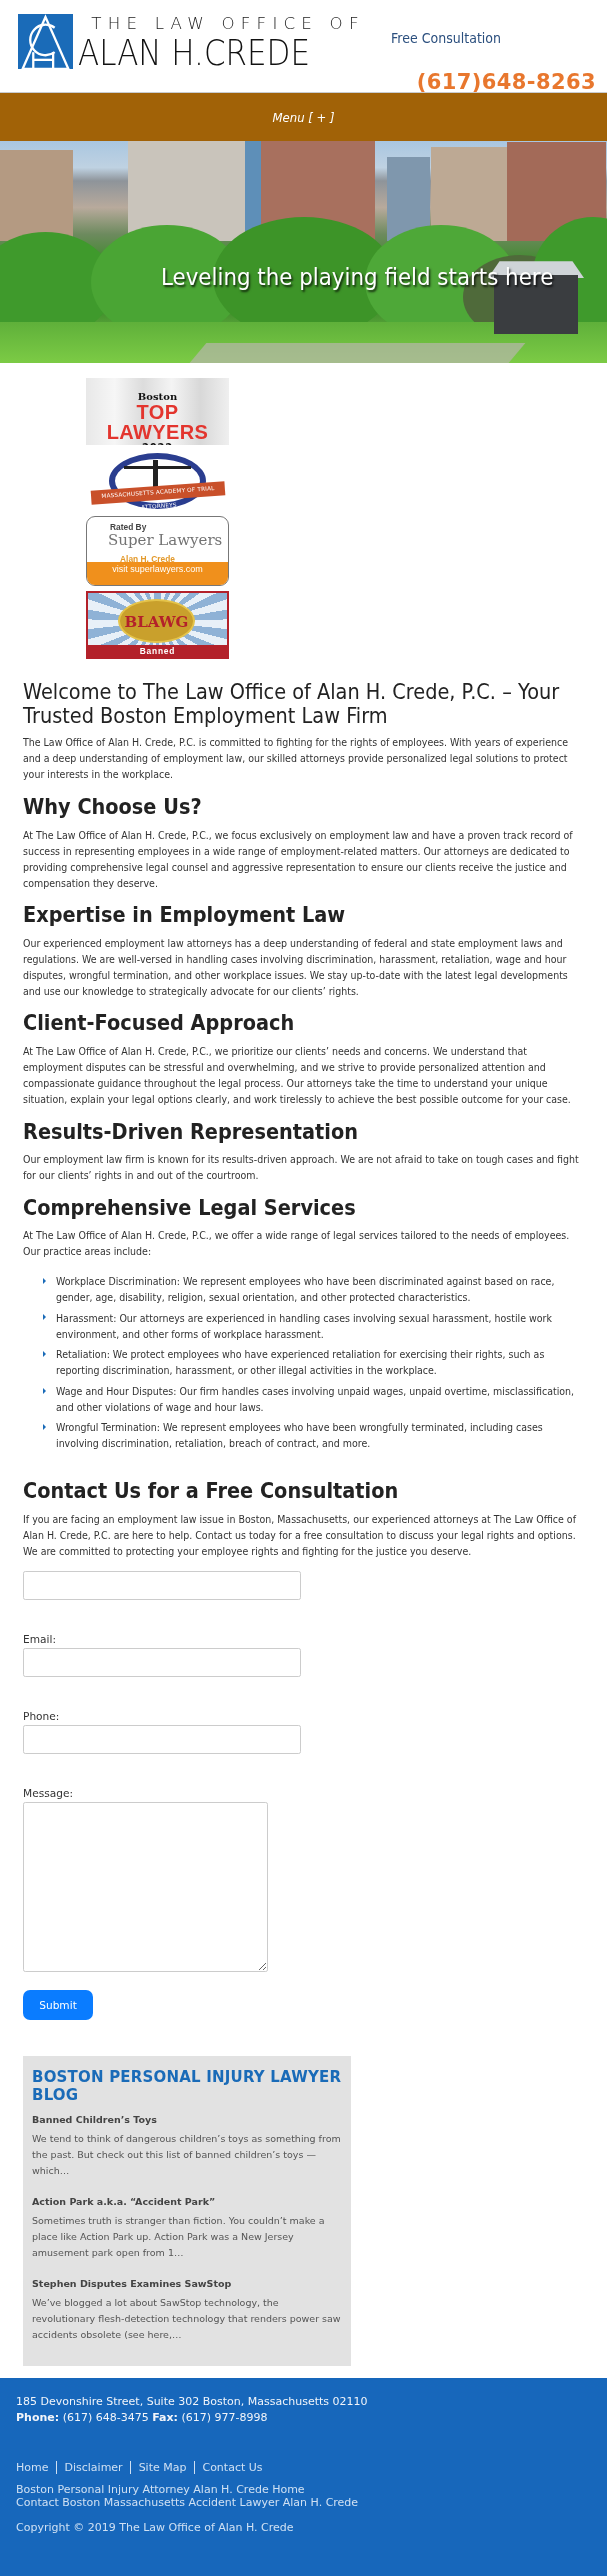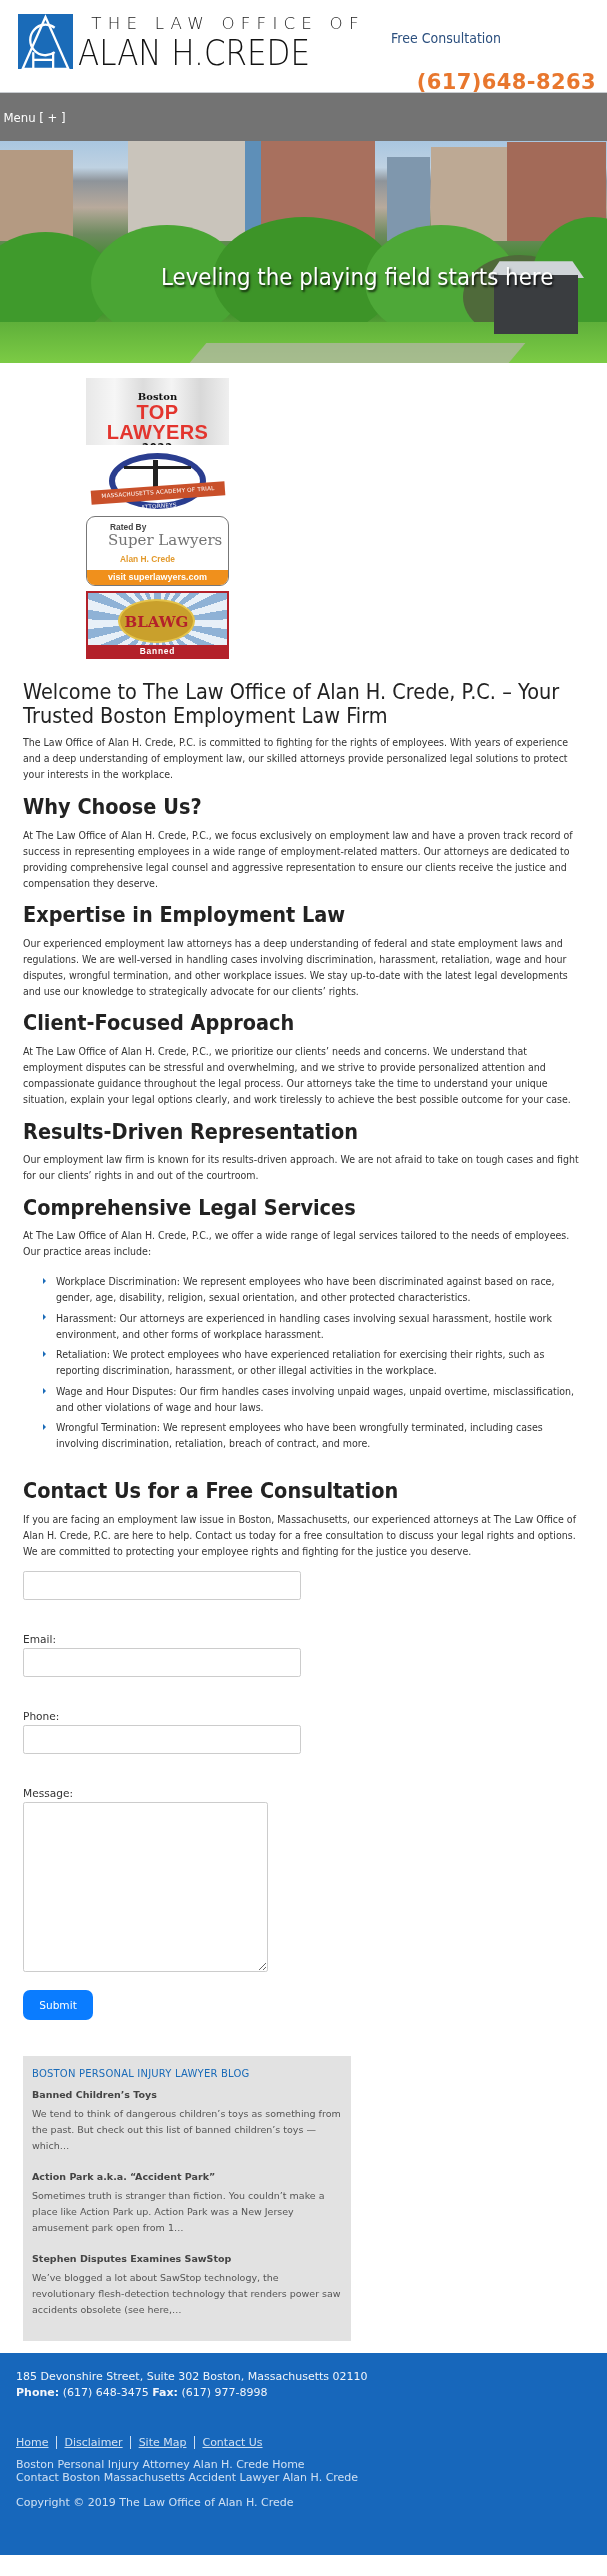--- a/index.html
+++ b/index.html
@@ -11,21 +11,21 @@
   .logo { position: absolute; left: 18px; top: 14.4px; width: 357px; height: 55px; display: flex; align-items: stretch; }
   .logo-mark { width: 55px; height: 55px; background: #1a6bb8; position: relative; }
   .logo-mark svg { position: absolute; left: 0; top: 0; }
   .logo-text { margin-left: 4.6px; display: flex; flex-direction: column; justify-content: space-between; }
   .logo-line1 { font-family: "DejaVu Sans", sans-serif; font-weight: 300; font-size: 16.7px; letter-spacing: 6.2px; color: #222; line-height: 16.7px; margin-top: 0.8px; padding-left: 13.7px; }
   .logo-line2 { font-family: "DejaVu Sans", sans-serif; font-size: 36px; letter-spacing: 0px; color: #111; line-height: 33px; font-weight: 300; transform: scaleX(0.86); transform-origin: left; white-space: nowrap; }
   .free-consult { position: absolute; left: 391px; top: 30px; font-size: 13.7px; color: #2b4f7e; transform: scaleX(0.92); transform-origin: left; }
   .phone { position: absolute; right: 12px; top: 70px; font-size: 21px; font-weight: bold; color: #e8772e; letter-spacing: 0.4px; }
 
   
-  .menu-bar { height: 49px; background: #737373; border-top: 1.5px solid #c8ccd0; display: flex; align-items: center; justify-content: flex-start; }
+  .menu-bar { height: 49px; background: #a16207; border-top: 1.5px solid #c8ccd0; display: flex; align-items: center; justify-content: center; font-style: italic; }
   .menu-toggle { color: #fff; font-size: 13px; cursor: pointer; transform: scaleX(0.9); }
 
   
   .hero { position: relative; height: 222px; overflow: hidden;
     background: linear-gradient(180deg, #a9c6e0 0%, #bfd2e2 12%, #8e949a 18%, #b8aa9c 30%, #6d8a5e 42%, #3f8a2c 55%, #2f7a22 70%, #5aa83a 85%, #6fbf42 100%); }
   .hero .bld { position: absolute; bottom: 122px; background: #a89b8e; }
   .hero .tree { position: absolute; border-radius: 50%; background: #3f9a2c; }
   .hero .lawn { position: absolute; left: 0; right: 0; bottom: 0; height: 41px; background: linear-gradient(180deg, #5fb03a, #7ccb45); }
   .hero .path { position: absolute; bottom: 0; left: 198px; width: 319px; height: 20px; background: #b8b6ac; transform: skewX(-40deg); opacity: 0.7; }
   .hero .kiosk { position: absolute; right: 30px; bottom: 29px; width: 84px; height: 59px; background: #3a3d40; }
@@ -41,21 +41,21 @@
   .award-toplawyers .b3 { font-weight: bold; font-size: 10px; color: #111; letter-spacing: 0.8px; }
   .award-matta { height: 62px; }
   .award-matta .ring { position: absolute; left: 23px; top: 3px; width: 97px; height: 56px; border-radius: 50%; border: 6px solid #2a3d8f; background: #fff; }
   .award-matta .scale { position: absolute; left: 67px; top: 10.6px; width: 4.6px; height: 35px; background: #222; }
   .award-matta .beam { position: absolute; left: 38px; top: 16.7px; width: 67px; height: 2.3px; background: #222; }
   .award-matta .banner { position: absolute; left: 4.6px; top: 36px; width: 134px; height: 13.7px; background: #c9502a; color: #fff; font-size: 5.7px; text-align: center; line-height: 13.7px; transform: rotate(-4deg); letter-spacing: 0.2px; }
   .award-superlawyers { height: 70px; border: 1.5px solid #777; border-radius: 9px; background: #fff; }
   .award-superlawyers .s1 { font-family: "Liberation Sans", sans-serif; font-weight: bold; font-size: 8.4px; color: #444; margin: 4.6px 0 0 23px; }
   .award-superlawyers .s2 { font-family: "DejaVu Serif", serif; font-size: 15px; color: #737373; margin-left: 21px; line-height: 16.7px; }
   .award-superlawyers .s3 { font-family: "Liberation Sans", sans-serif; font-weight: bold; font-size: 8.4px; color: #e39a2c; margin: 6px 0 0 33px; }
-  .award-superlawyers .s4 { position: absolute; left: 0; right: 0; bottom: 0; height: 15px; background: #f0901c; color: #fff; font-family: "Liberation Sans", sans-serif; font-weight: bold; font-size: 9px; text-align: center; line-height: 15px; }
+  .award-superlawyers .s4 { position: absolute; left: 0; right: 0; bottom: 0; height: 23px; background: #f0901c; color: #fff; font-family: "Liberation Sans", sans-serif; font-weight: normal; font-size: 9px; text-align: center; line-height: 15px; }
   .award-blawg { height: 68px; background: repeating-conic-gradient(from 0deg at 50% 45%, #8fb2d6 0deg 8deg, #e8f0f8 8deg 16deg); border: 2.3px solid #b3212a; }
   .award-blawg .badge { position: absolute; left: 30px; top: 6px; width: 77px; height: 44px; border-radius: 50%; background: #c9a02c; border: 2.3px solid #e4c34a; color: #b3212a; font-weight: bold; text-align: center; font-size: 15px; line-height: 43px; font-family: "DejaVu Serif", serif; }
   .award-blawg .honoree { position: absolute; left: 0; right: 0; bottom: 0; height: 12px; background: #b3212a; color: #fff; font-family: "Liberation Sans", sans-serif; font-weight: bold; font-size: 8.4px; text-align: center; line-height: 12px; letter-spacing: 0.8px; }
 
   
   .main { padding: 0 23px; margin-top: 21px; }
   .intro-title { font-size: 21px; font-weight: normal; line-height: 24px; color: #222; transform: scaleX(0.92); transform-origin: left; width: 108%; }
   p.body { font-size: 11px; line-height: 16px; color: #333; margin: 7.6px 0 10.6px 0; transform: scaleX(0.86); transform-origin: left; width: 116%; }
   h2.sec { font-size: 21px; font-weight: bold; color: #222; line-height: 26px; margin-top: 7.6px; transform: scaleX(0.92); transform-origin: left; }
   ul.services { list-style: none; margin: 13.7px 0 0 16.7px; }
@@ -65,32 +65,32 @@
 
   
   .form { margin-top: 10.6px; }
   .form label { display: block; font-size: 10.6px; color: #333; margin-bottom: 3px; }
   .form input { display: block; width: 278px; height: 29px; border: 0.8px solid #ccc; border-radius: 2.3px; background: #fff; margin-bottom: 33px; }
   .form textarea { display: block; width: 245px; height: 170px; border: 0.8px solid #ccc; border-radius: 2.3px; resize: both; background: #fff; }
   .submit-btn { margin-top: 18px; width: 70px; height: 30px; background: #0a7cff; color: #fff; border: none; border-radius: 7px; font-size: 10.6px; font-family: "DejaVu Sans", sans-serif; cursor: pointer; }
 
   
   .blog { margin: 36px 0 0 23px; width: 328px; background: #e2e2e2; padding: 12px 9px 23px 9px; }
-  .blog-title { font-size: 10px; font-weight: normal; color: #1a6bb8; letter-spacing: 0.2px; }
+  .blog-title { font-size: 15px; font-weight: bold; color: #1a6bb8; letter-spacing: 0.2px; }
   .blog-post { margin-top: 10.6px; }
   .blog-post + .blog-post { margin-top: 16.7px; }
   .blog-post-title { font-size: 9.5px; font-weight: bold; color: #444; }
   .blog-post-excerpt { font-size: 9.5px; color: #555; line-height: 16px; margin-top: 6px; }
 
   
   .footer { margin-top: 12px; background: #1767bb; color: #fff; padding: 16.7px 16px 46px 16px; }
   .footer-address { font-size: 11px; line-height: 16px; color: #f2f5fa; }
   .footer-contact { font-size: 11px; line-height: 16px; color: #f2f5fa; }
   .footer-contact b { font-weight: bold; }
-  .footer-nav { margin-top: 35px; display: flex; align-items: center; font-size: 11px; color: #cfe0f3; text-decoration: underline; }
+  .footer-nav { margin-top: 35px; display: flex; align-items: center; font-size: 11px; color: #cfe0f3; }
   .footer-nav a { color: #cfe0f3; text-decoration: none; cursor: pointer; }
   .footer-nav .sep { display: inline-block; width: 0.8px; height: 13px; background: #cfe0f3; margin: 0 7.6px; }
   .footer-links { margin-top: 9px; font-size: 11px; line-height: 13px; color: #cfe0f3; }
   .footer-links a { display: block; color: #cfe0f3; text-decoration: none; cursor: pointer; }
   .footer-copy { margin-top: 12px; font-size: 11px; color: #cfe0f3; }
 </style>
 </head>
 <body>
 
 <header class="header">

